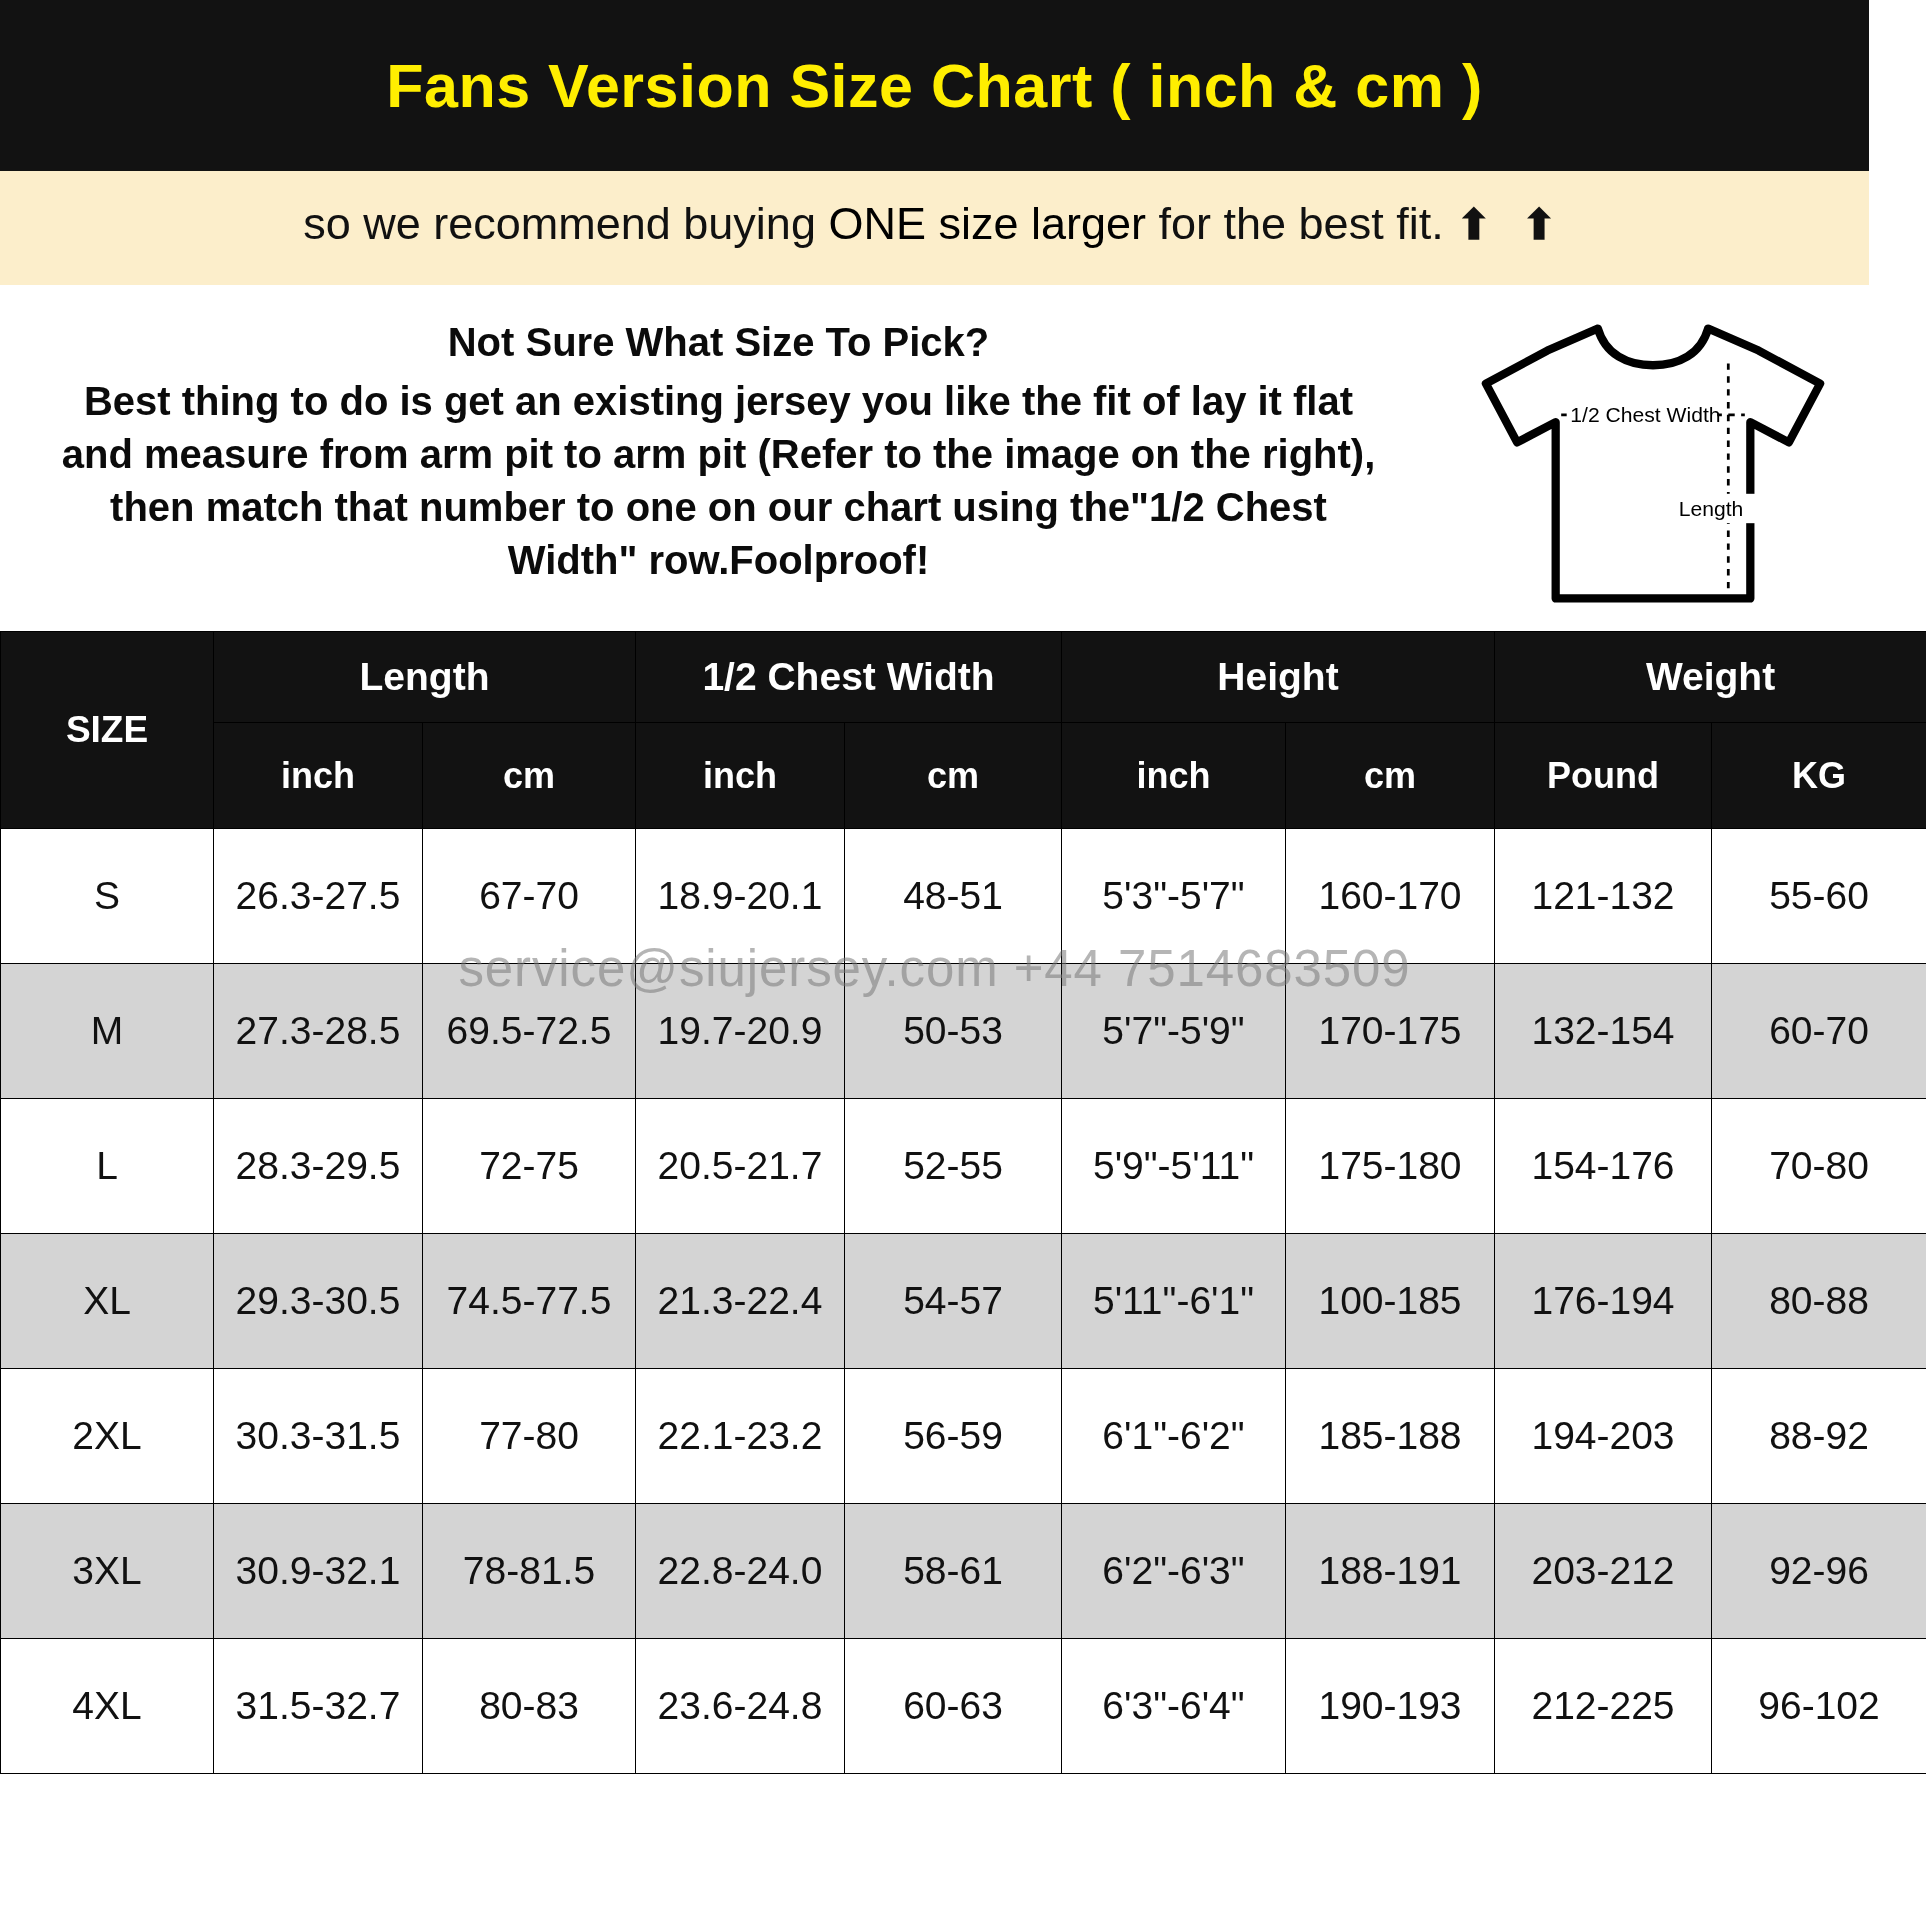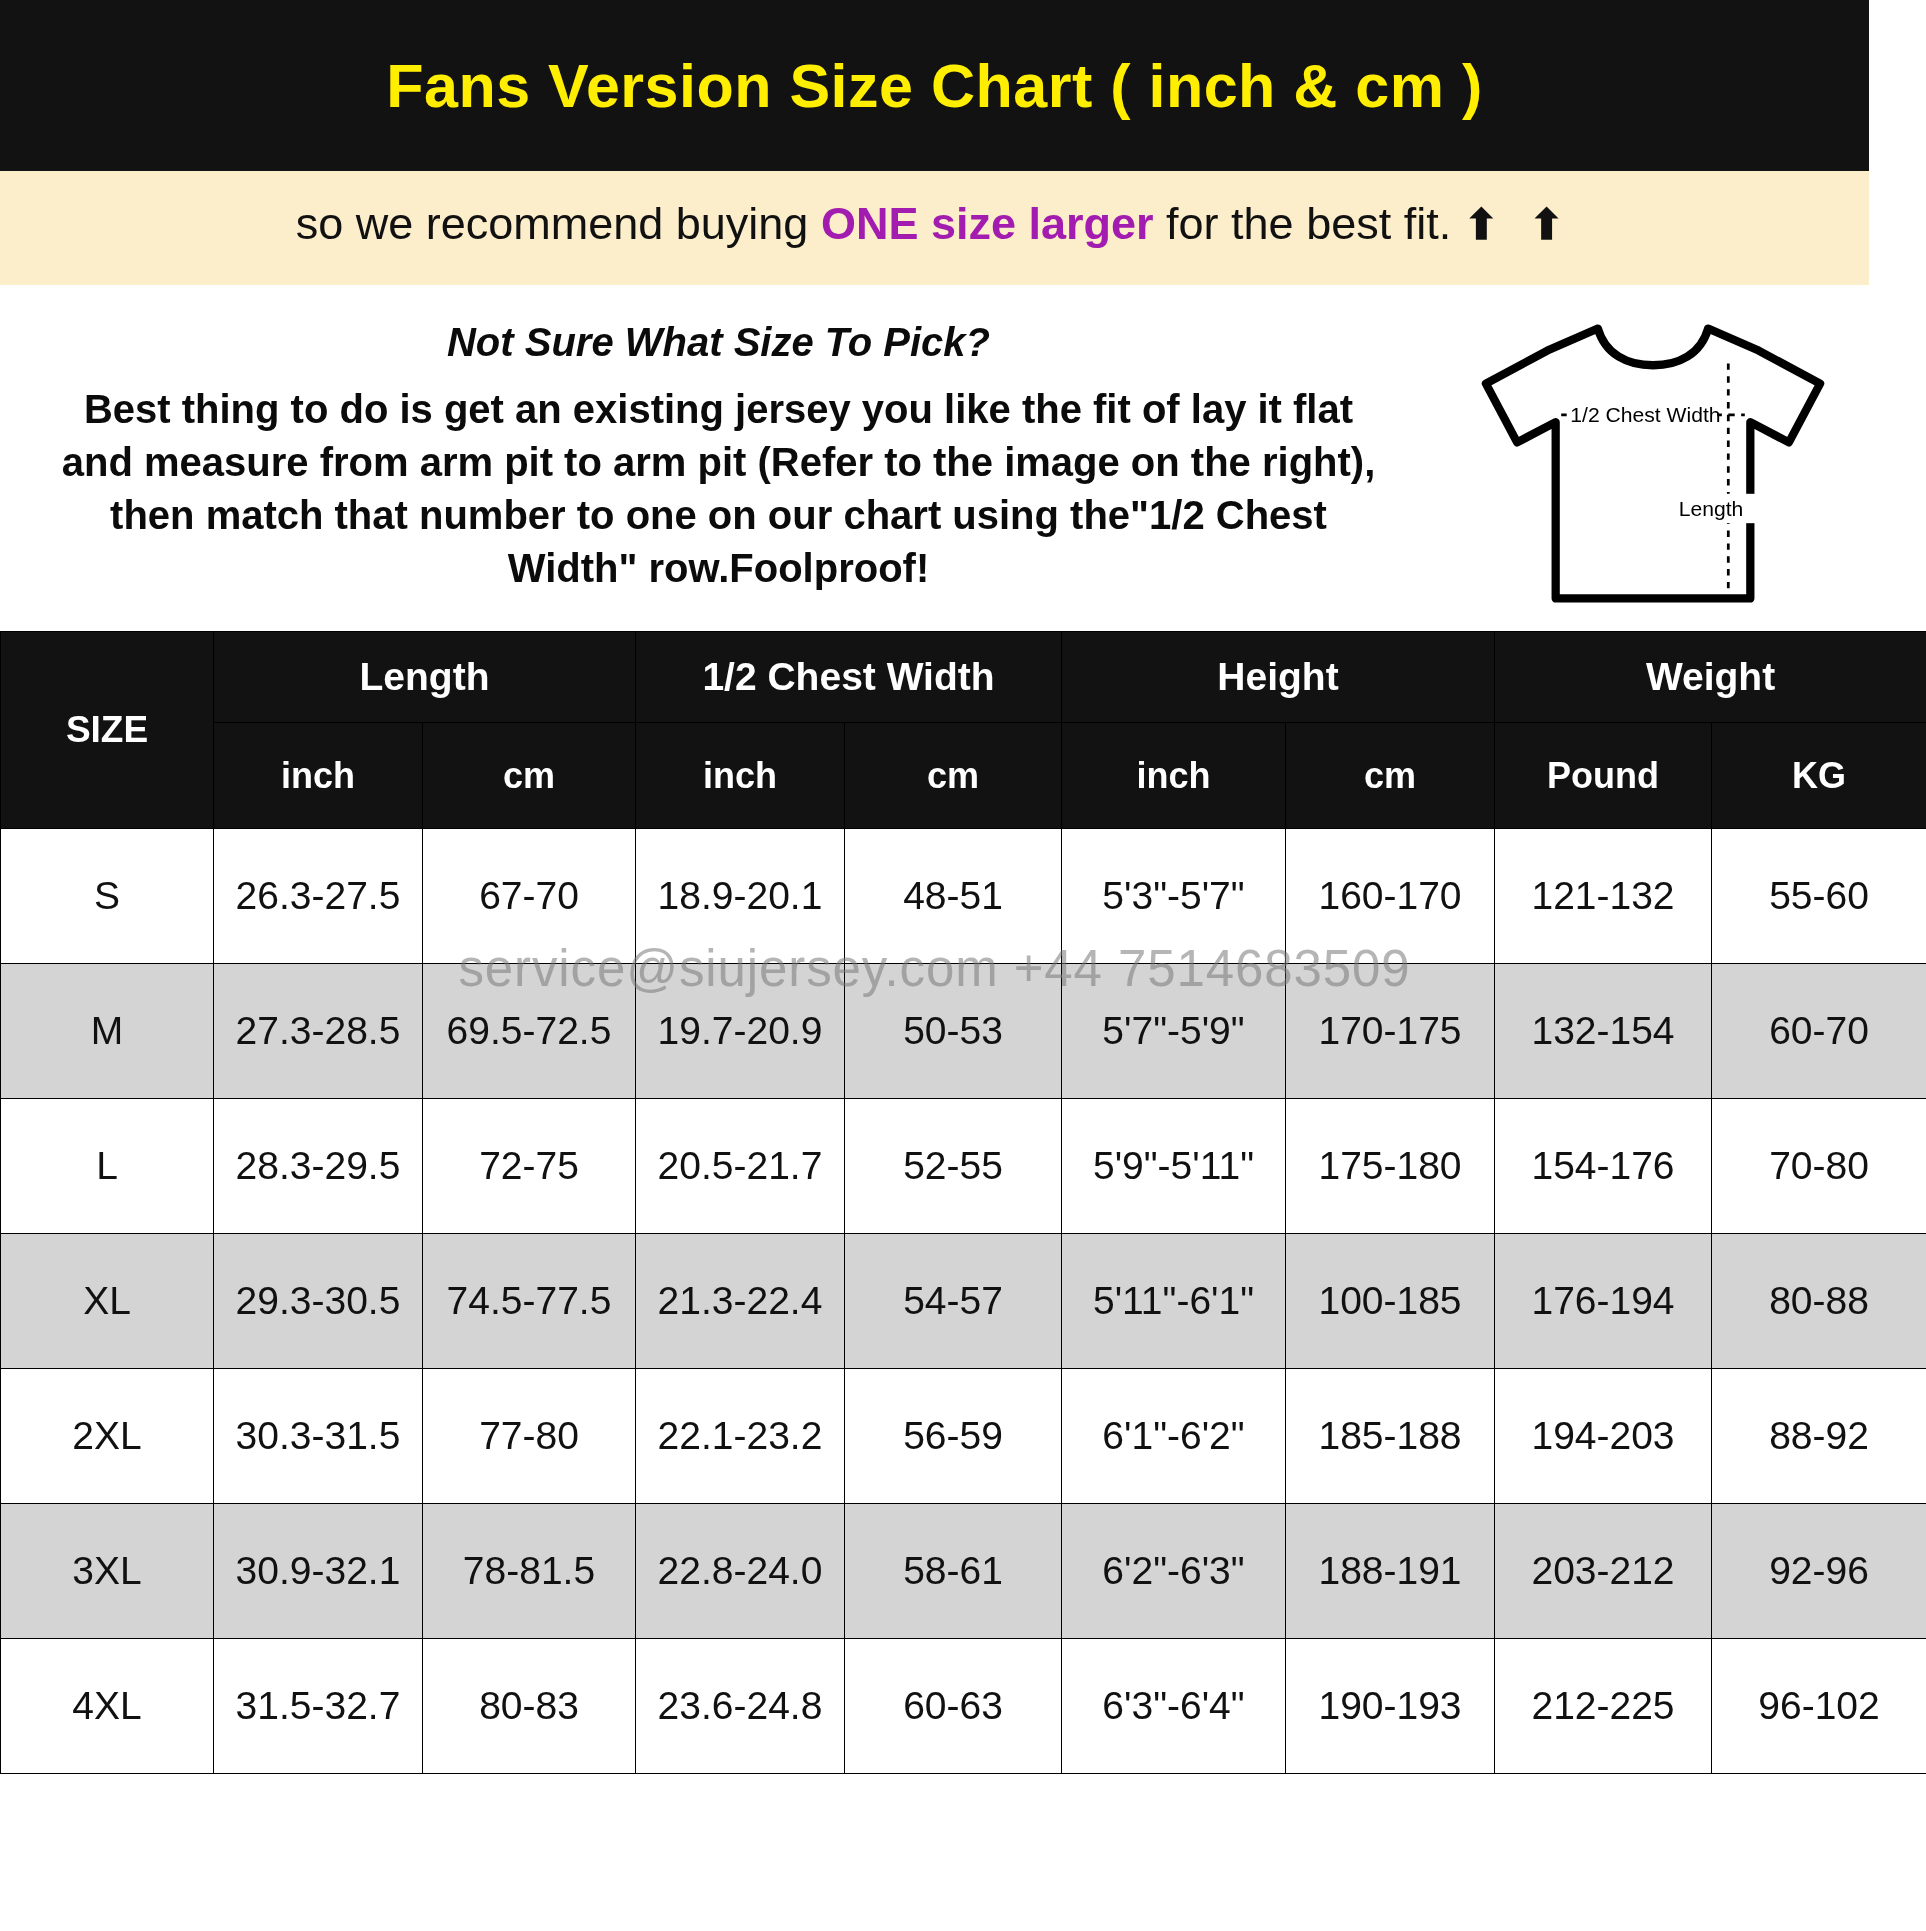--- a/index.html
+++ b/index.html
@@ -49,22 +49,22 @@
     line-height: 1.30;
     color: #111;
     font-weight: 400;
   }
   .pin-icon {
     display: inline-block;
     vertical-align: -5.5px;
     margin-right: 5.5px;
   }
   .note-strong-red {
-    color: #a21caf;
-    font-weight: bold;
+    color: #000000;
+    font-weight: normal;
   }
   .arrow-up {
     font-weight: bold;
     font-size: 42px;
     letter-spacing: 9.2px;
   }
 
   
   .advice {
     display: flex;
@@ -77,22 +77,21 @@
     text-align: center;
     font-size: 40px;
     line-height: 1.32;
     font-weight: bold;
     color: #0b0b0b;
     padding: 11px 9.2px 0 9.2px;
     box-sizing: border-box;
   }
   .advice-text .q {
     display: block;
-    margin-bottom: 15px;
-    font-style: italic;
+    margin-bottom: 7px;
   }
   .tee-wrap {
     width: 432px;
     flex: 0 0 432px;
     display: flex;
     align-items: flex-start;
     justify-content: center;
     padding-top: 7.3px;
   }
 

